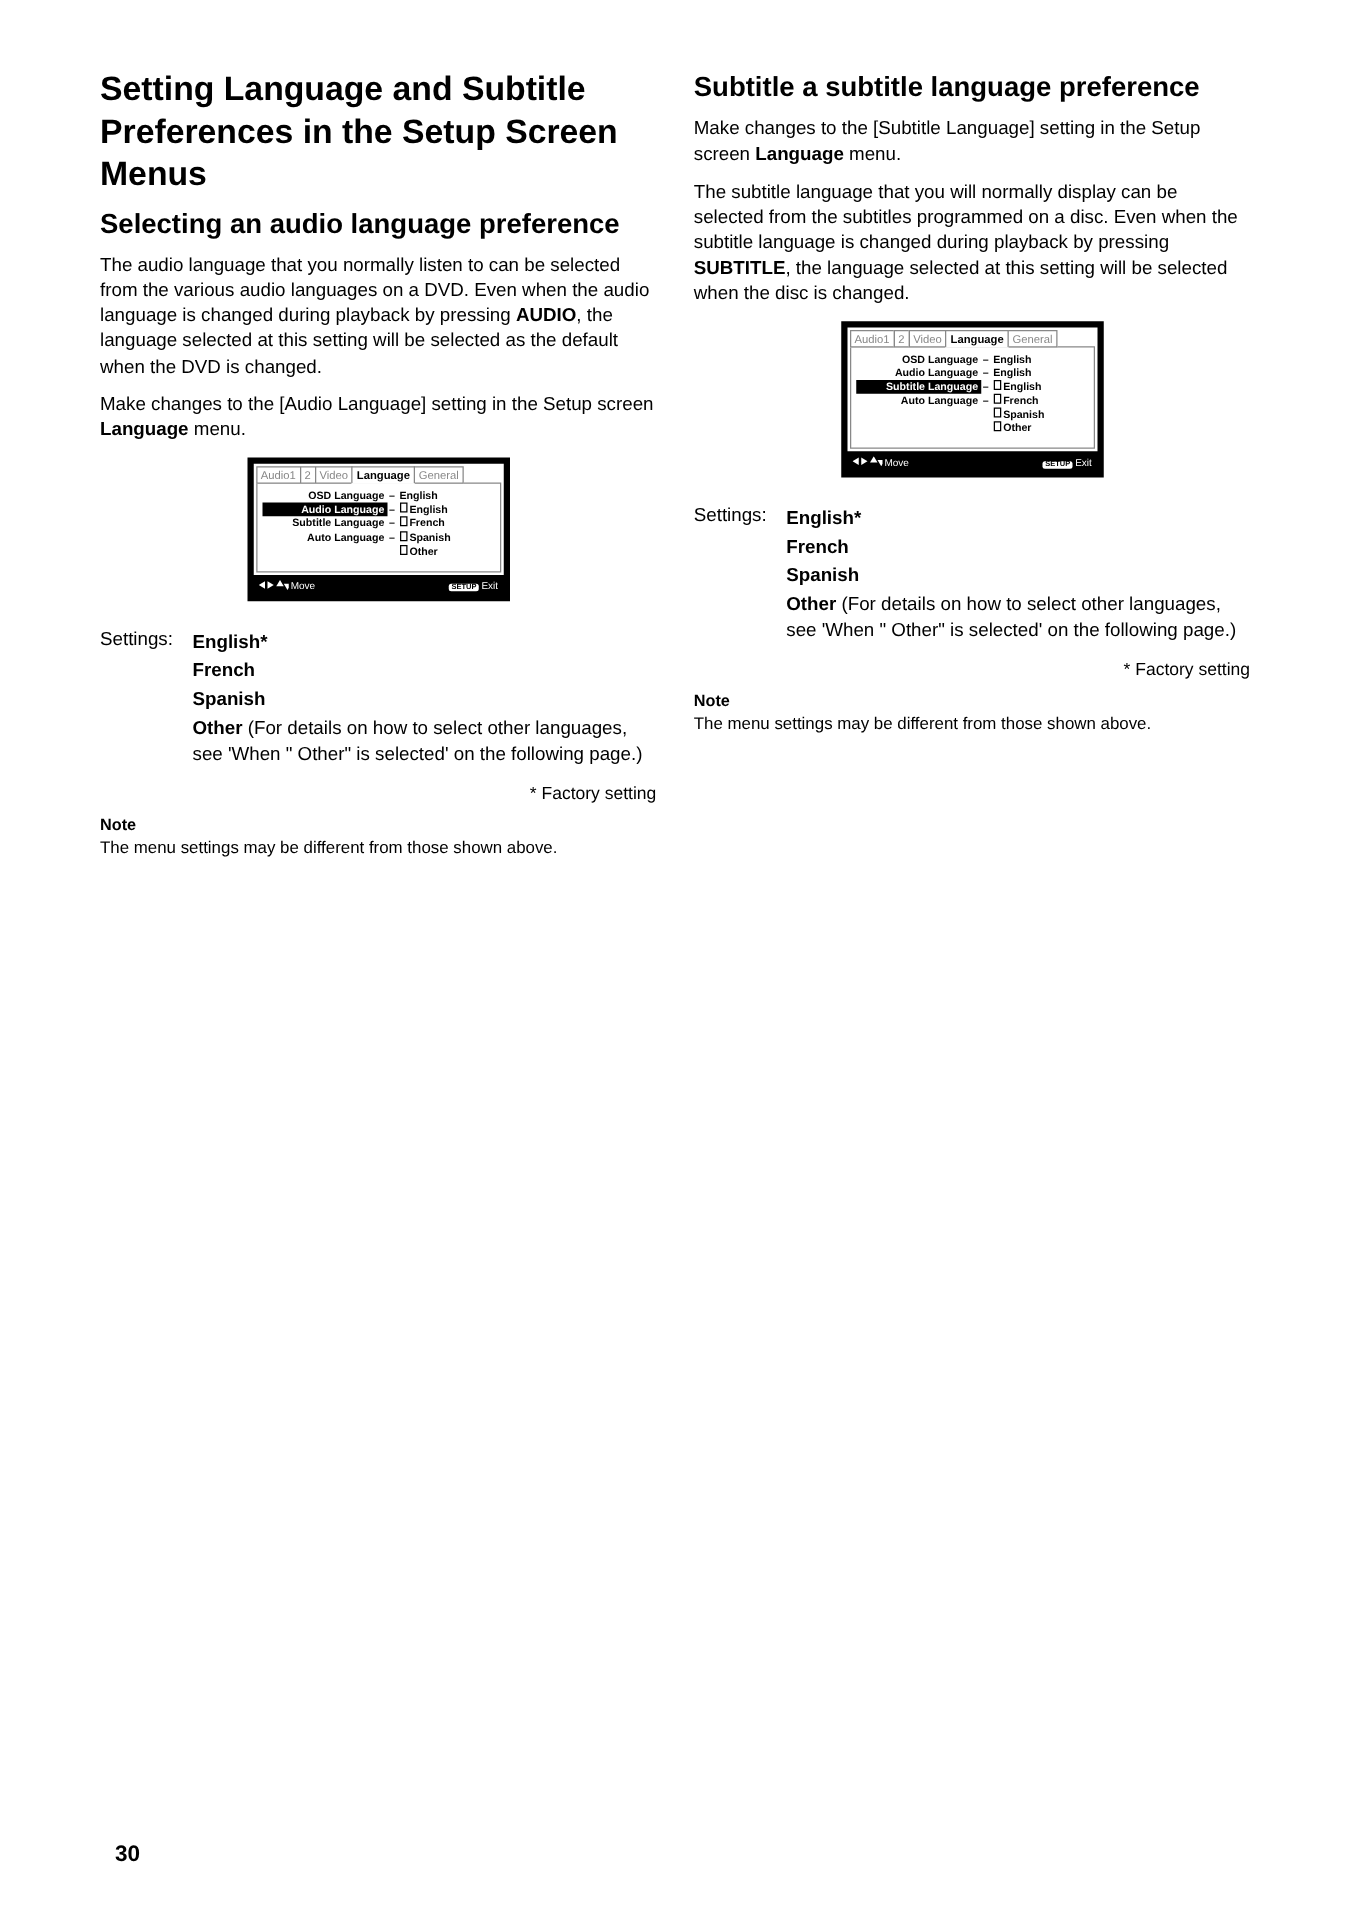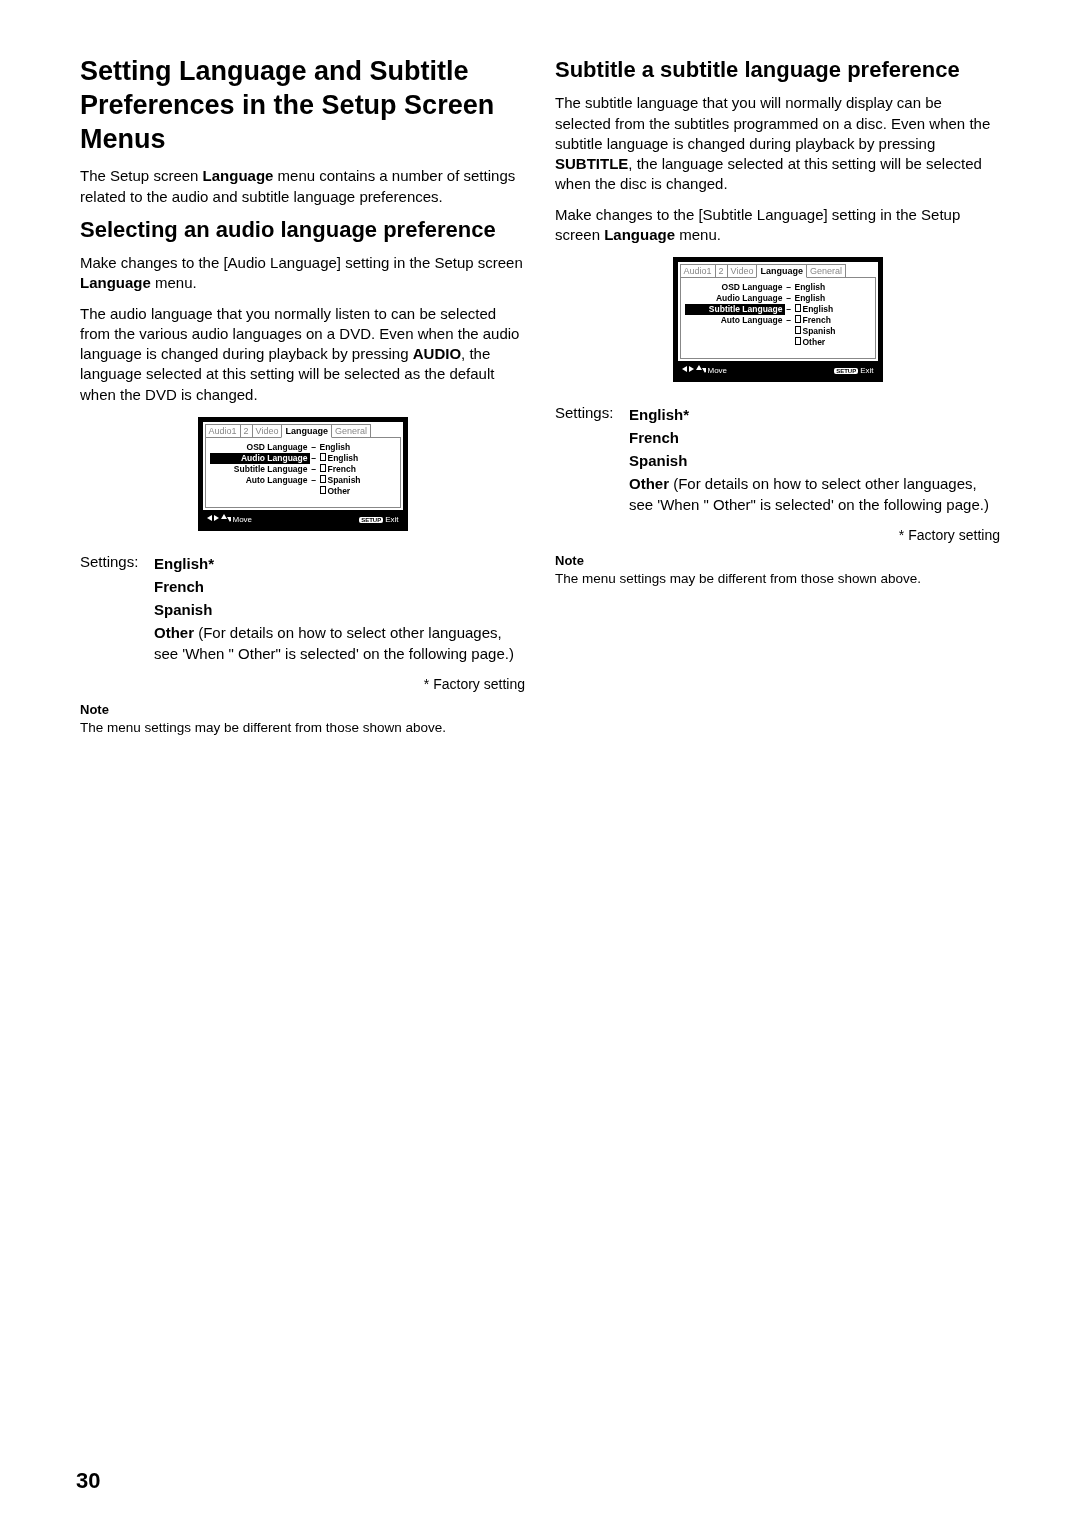--- a/index.html
+++ b/index.html
@@ -65,22 +65,22 @@
     font-weight: bold;
     margin-bottom: 2px;
   }
   .note-text {
     font-size: 13.5px;
     line-height: 1.35;
   }
   .page-num {
     position: absolute;
     bottom: 40px;
-    left: 76px;
-    font-size: 22px;
+    left: 92px;
+    font-size: 18px;
     font-weight: bold;
   }
   .setup-screen {
     width: 210px;
     margin: 12px auto 14px auto;
     background: #000;
     padding: 5px;
   }
   .setup-inner {
     background: #fff;
@@ -155,30 +155,27 @@
     margin-right: 2px;
   }
 </style>
 </head>
 <body>
 
 <div class="columns">
 
   <div class="col col1">
     <h1>Setting Language and Subtitle Preferences in the Setup Screen Menus</h1>
-    <p>
-      <span>The Setup screen </span><span class="bold">Language</span><span> menu contains a number of settings related to the audio and subtitle language preferences.</span>
-    </p>
 
     <h2>Selecting an audio language preference</h2>
     <p>
-      <span>Make changes to the [Audio Language] setting in the Setup screen </span><span class="bold">Language</span><span> menu.</span>
+      <span>The audio language that you normally listen to can be selected from the various audio languages on a DVD. Even when the audio language is changed during playback by pressing </span><span class="bold">AUDIO</span><span>, the language selected at this setting will be selected as the default when the DVD is changed.</span>
     </p>
     <p>
-      <span>The audio language that you normally listen to can be selected from the various audio languages on a DVD. Even when the audio language is changed during playback by pressing </span><span class="bold">AUDIO</span><span>, the language selected at this setting will be selected as the default when the DVD is changed.</span>
+      <span>Make changes to the [Audio Language] setting in the Setup screen </span><span class="bold">Language</span><span> menu.</span>
     </p>
 
     <div class="setup-screen">
       <div class="setup-inner">
         <div class="tab-row">
           <div class="tab">Audio1</div>
           <div class="tab">2</div>
           <div class="tab">Video</div>
           <div class="tab active">Language</div>
           <div class="tab">General</div>
@@ -237,24 +234,24 @@
       </div>
     </div>
     <div class="footnote">* Factory setting</div>
     <div class="note-label">Note</div>
     <div class="note-text">The menu settings may be different from those shown above.</div>
   </div>
 
   <div class="col col2">
     <h2>Subtitle a subtitle language preference</h2>
     <p>
-      <span>The subtitle language that you will normally display can be selected from the subtitles programmed on a disc. Even when the subtitle language is changed during playback by pressing </span><span class="bold">SUBTITLE</span><span>, the language selected at this setting will be selected when the disc is changed.</span>
+      <span>Make changes to the [Subtitle Language] setting in the Setup screen </span><span class="bold">Language</span><span> menu.</span>
     </p>
     <p>
-      <span>Make changes to the [Subtitle Language] setting in the Setup screen </span><span class="bold">Language</span><span> menu.</span>
+      <span>The subtitle language that you will normally display can be selected from the subtitles programmed on a disc. Even when the subtitle language is changed during playback by pressing </span><span class="bold">SUBTITLE</span><span>, the language selected at this setting will be selected when the disc is changed.</span>
     </p>
 
     <div class="setup-screen">
       <div class="setup-inner">
         <div class="tab-row">
           <div class="tab">Audio1</div>
           <div class="tab">2</div>
           <div class="tab">Video</div>
           <div class="tab active">Language</div>
           <div class="tab">General</div>

